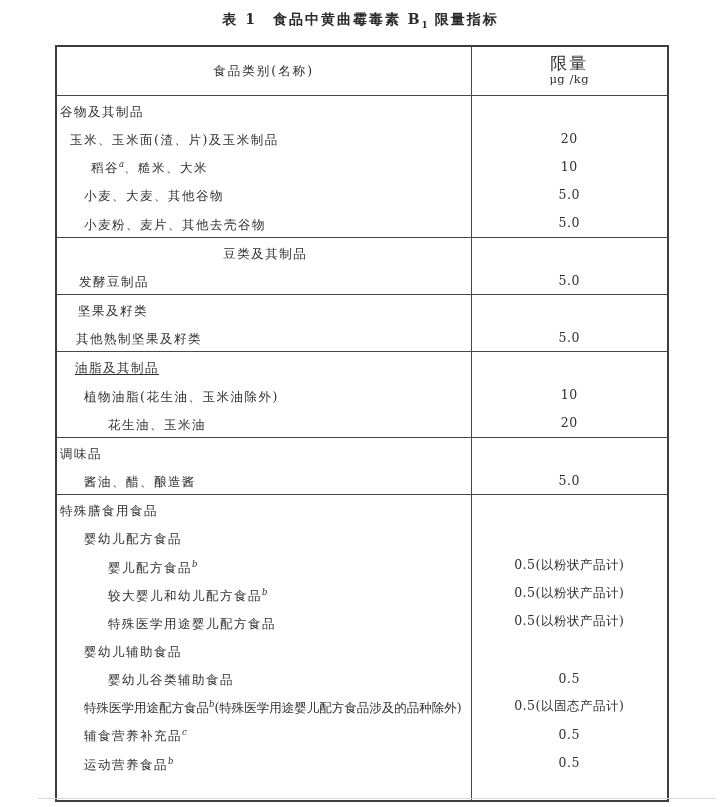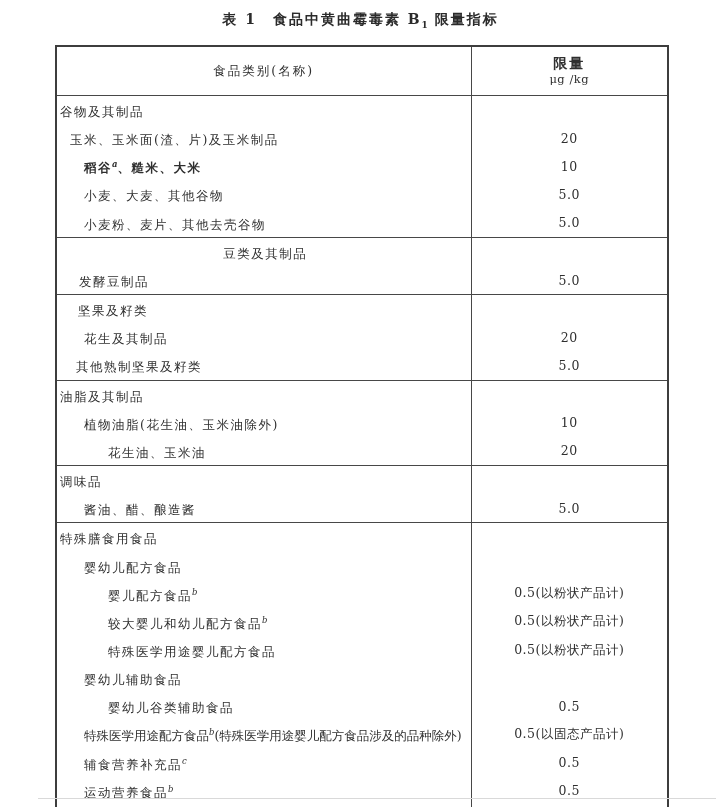--- a/index.html
+++ b/index.html
@@ -57,22 +57,21 @@
     text-align: center;
     letter-spacing: 2px;
   }
   th.th-limit {
     border-left: 1px solid #474747;
     text-align: center;
   }
   .limit-word {
     letter-spacing: 2px;
     line-height: 17px;
-    font-size: 14px;
-    font-weight: bold;
+    font-size: 17px;
   }
   .limit-unit {
     font-size: 11.5px;
     line-height: 15px;
     letter-spacing: 0.5px;
   }
   tbody tr { height: 24px; }
   tbody td {
     padding: 0;
     vertical-align: middle;
@@ -138,21 +137,21 @@
         <tr>
     <td class="cat-cell">
       <span class="cat-inner" style="padding-left: 13px;"><span>玉米、玉米面(渣、片)及玉米制品</span><sup class="mark"></sup><span></span></span>
     </td>
     <td class="val-cell">
       <span>20</span>
     </td>
   </tr>
         <tr>
     <td class="cat-cell">
-      <span class="cat-inner" style="padding-left: 27px; font-weight: bold;"><span>稻谷</span><sup class="mark">a</sup><span>、糙米、大米</span></span>
+      <span class="cat-inner" style="padding-left: 34px;"><span>稻谷</span><sup class="mark">a</sup><span>、糙米、大米</span></span>
     </td>
     <td class="val-cell">
       <span>10</span>
     </td>
   </tr>
         <tr>
     <td class="cat-cell">
       <span class="cat-inner" style="padding-left: 27px;"><span>小麦、大麦、其他谷物</span><sup class="mark"></sup><span></span></span>
     </td>
     <td class="val-cell">
@@ -186,37 +185,29 @@
         <tr class="section-start">
     <td class="cat-cell">
       <span class="cat-inner" style="padding-left: 13px; margin-left: 8px;"><span>坚果及籽类</span><sup class="mark"></sup><span></span></span>
     </td>
     <td class="val-cell">
       <span></span>
     </td>
   </tr>
         <tr>
     <td class="cat-cell">
-      <span class="cat-inner" style="padding-left: 27px;"><span>花生及其制品</span><sup class="mark"></sup><span></span></span>
-    </td>
-    <td class="val-cell">
-      <span>20</span>
-    </td>
-  </tr>
-        <tr>
-    <td class="cat-cell">
       <span class="cat-inner" style="padding-left: 19px;"><span>其他熟制坚果及籽类</span><sup class="mark"></sup><span></span></span>
     </td>
     <td class="val-cell">
       <span>5.0</span>
     </td>
   </tr>
         <tr class="section-start">
     <td class="cat-cell">
-      <span class="cat-inner" style="padding-left: 3px;"><span>油脂及其制品</span><sup class="mark"></sup><span></span></span>
+      <span class="cat-inner" style="padding-left: 18px; text-decoration: underline;"><span>油脂及其制品</span><sup class="mark"></sup><span></span></span>
     </td>
     <td class="val-cell">
       <span></span>
     </td>
   </tr>
         <tr>
     <td class="cat-cell">
       <span class="cat-inner" style="padding-left: 27px;"><span>植物油脂(花生油、玉米油除外)</span><sup class="mark"></sup><span></span></span>
     </td>
     <td class="val-cell">

